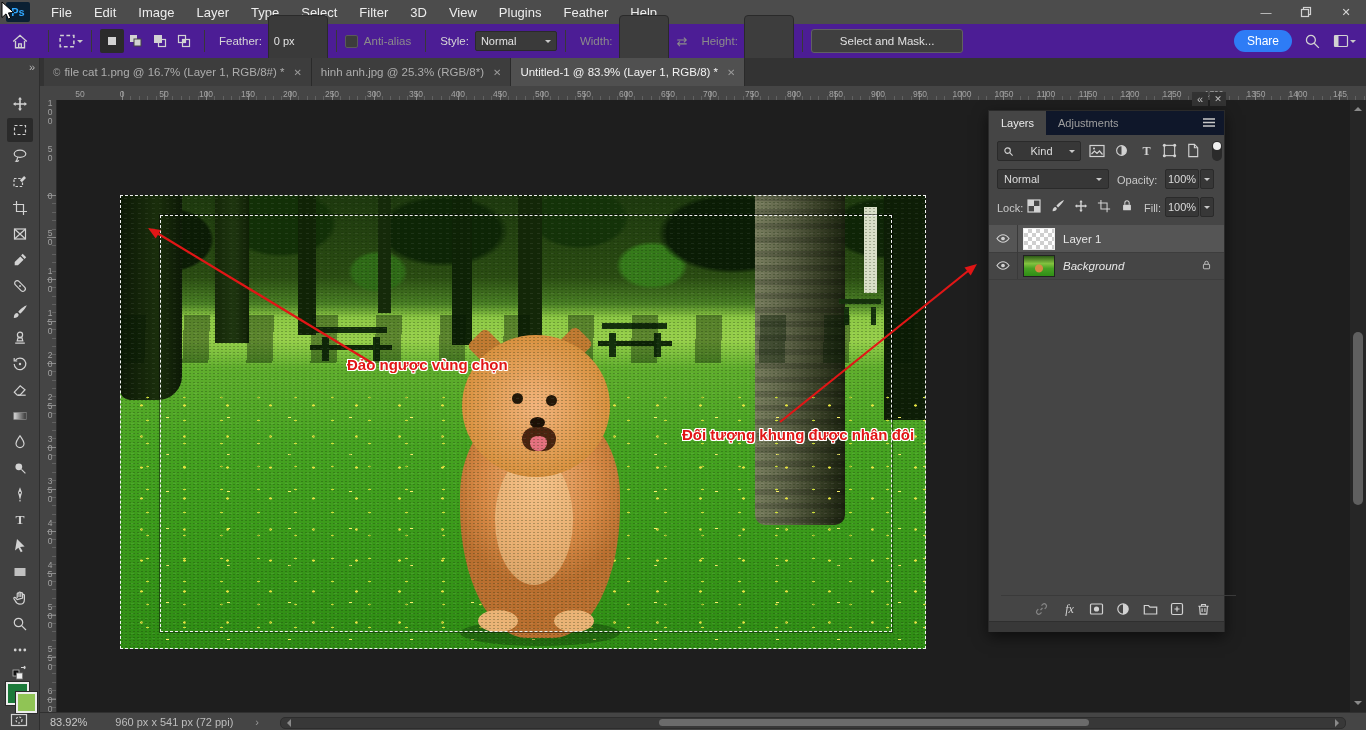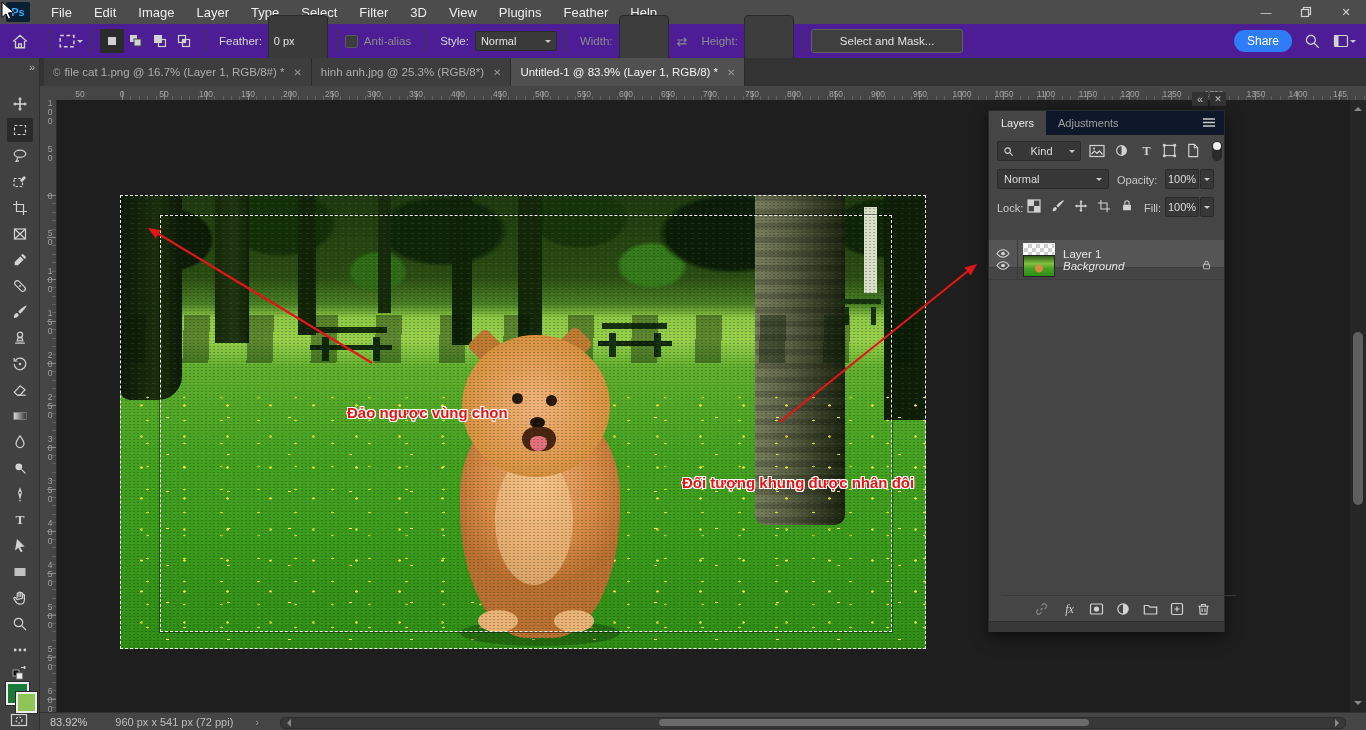--- a/index.html
+++ b/index.html
@@ -59,31 +59,31 @@
   .tool{position:absolute;left:7px;width:26px;height:24px;display:flex;align-items:center;justify-content:center;border-radius:2px;}
   .tool.sel{background:#2a2a2a;}
   .swatchwrap{position:absolute;left:4px;top:622px;width:32px;height:34px;}
   .fg{position:absolute;left:2px;top:2px;width:19px;height:19px;border:2px solid #ececec;box-shadow:0 0 0 1px #2a2a2a;}
   .bg{position:absolute;left:12px;top:12px;width:17px;height:17px;border:2px solid #ececec;box-shadow:0 0 0 1px #2a2a2a;}
   
   .pasteboard{left:57px;top:100px;width:1309px;height:612px;background:#1e1e1e;}
   .doc{left:120px;top:195px;width:806px;height:454px;overflow:hidden;}
   .ants{border:1px dashed #f2f2f2;box-shadow:0 0 0 1px rgba(0,0,0,.45);}
   .annotation{position:absolute;font-size:15px;font-weight:bold;color:#e11616;white-space:nowrap;
-    text-shadow:-1px -1px 0 #fff,1px -1px 0 #fff,-1px 1px 0 #fff,1px 1px 0 #fff,0 -1px 0 #fff,0 1px 0 #fff,-1px 0 0 #fff,1px 0 0 #fff;margin-top:48px;}
+    text-shadow:-1px -1px 0 #fff,1px -1px 0 #fff,-1px 1px 0 #fff,1px 1px 0 #fff,0 -1px 0 #fff,0 1px 0 #fff,-1px 0 0 #fff,1px 0 0 #fff;}
   
   .panel{left:988px;top:110px;width:237px;height:522px;background:#454545;border:1px solid #2a2a2a;
          box-sizing:border-box;box-shadow:0 5px 14px rgba(0,0,0,.55);font-size:11px;}
   .phead{position:absolute;left:0;top:0;width:100%;height:24px;background:#0f172a;display:flex;}
   .ptab{height:24px;padding:0 12px;display:flex;align-items:center;color:#9f9f9f;}
   .ptab.on{background:#454545;color:#ececec;}
   .well{background:#373737;border:1px solid #2a2a2a;border-radius:2px;display:flex;align-items:center;box-sizing:border-box;}
   .plabel{position:absolute;color:#c9c9c9;}
   .lrow{position:absolute;left:0;width:235px;height:27px;border-bottom:1px solid #3d3d3d;display:flex;align-items:center;}
-  .lrow.sel{background:#555;margin-top:15px;}
+  .lrow.sel{background:#555;}
   .eyebox{width:28px;height:27px;display:flex;align-items:center;justify-content:center;border-right:1px solid #3a3a3a;}
   .thumb{width:30px;height:20px;margin-left:5px;}
   .checker{background:repeating-conic-gradient(#cfcfcf 0 90deg,#fff 90deg 180deg) 0 0/8px 8px;border:1.5px solid #eee;}
   .bgthumb{background:
      radial-gradient(circle 3.5px at 50% 62%,#d68a43 0 3.5px,transparent 4.5px),
      linear-gradient(180deg,#2d5a17 0%,#83c23f 38%,#48a224 62%,#2f8f15 100%);border:1px solid #222;}
   .lname{margin-left:8px;color:#e6e6e6;font-size:11.5px;}
   .pfoot{position:absolute;left:12px;top:484px;width:235px;height:26px;border-top:1px solid #3a3a3a;display:flex;align-items:center;}
   .pfoot .fic{position:absolute;top:5px;}
   .pbottom{position:absolute;left:0;top:510px;width:235px;height:10px;background:#383838;border-top:1px solid #2f2f2f;}

